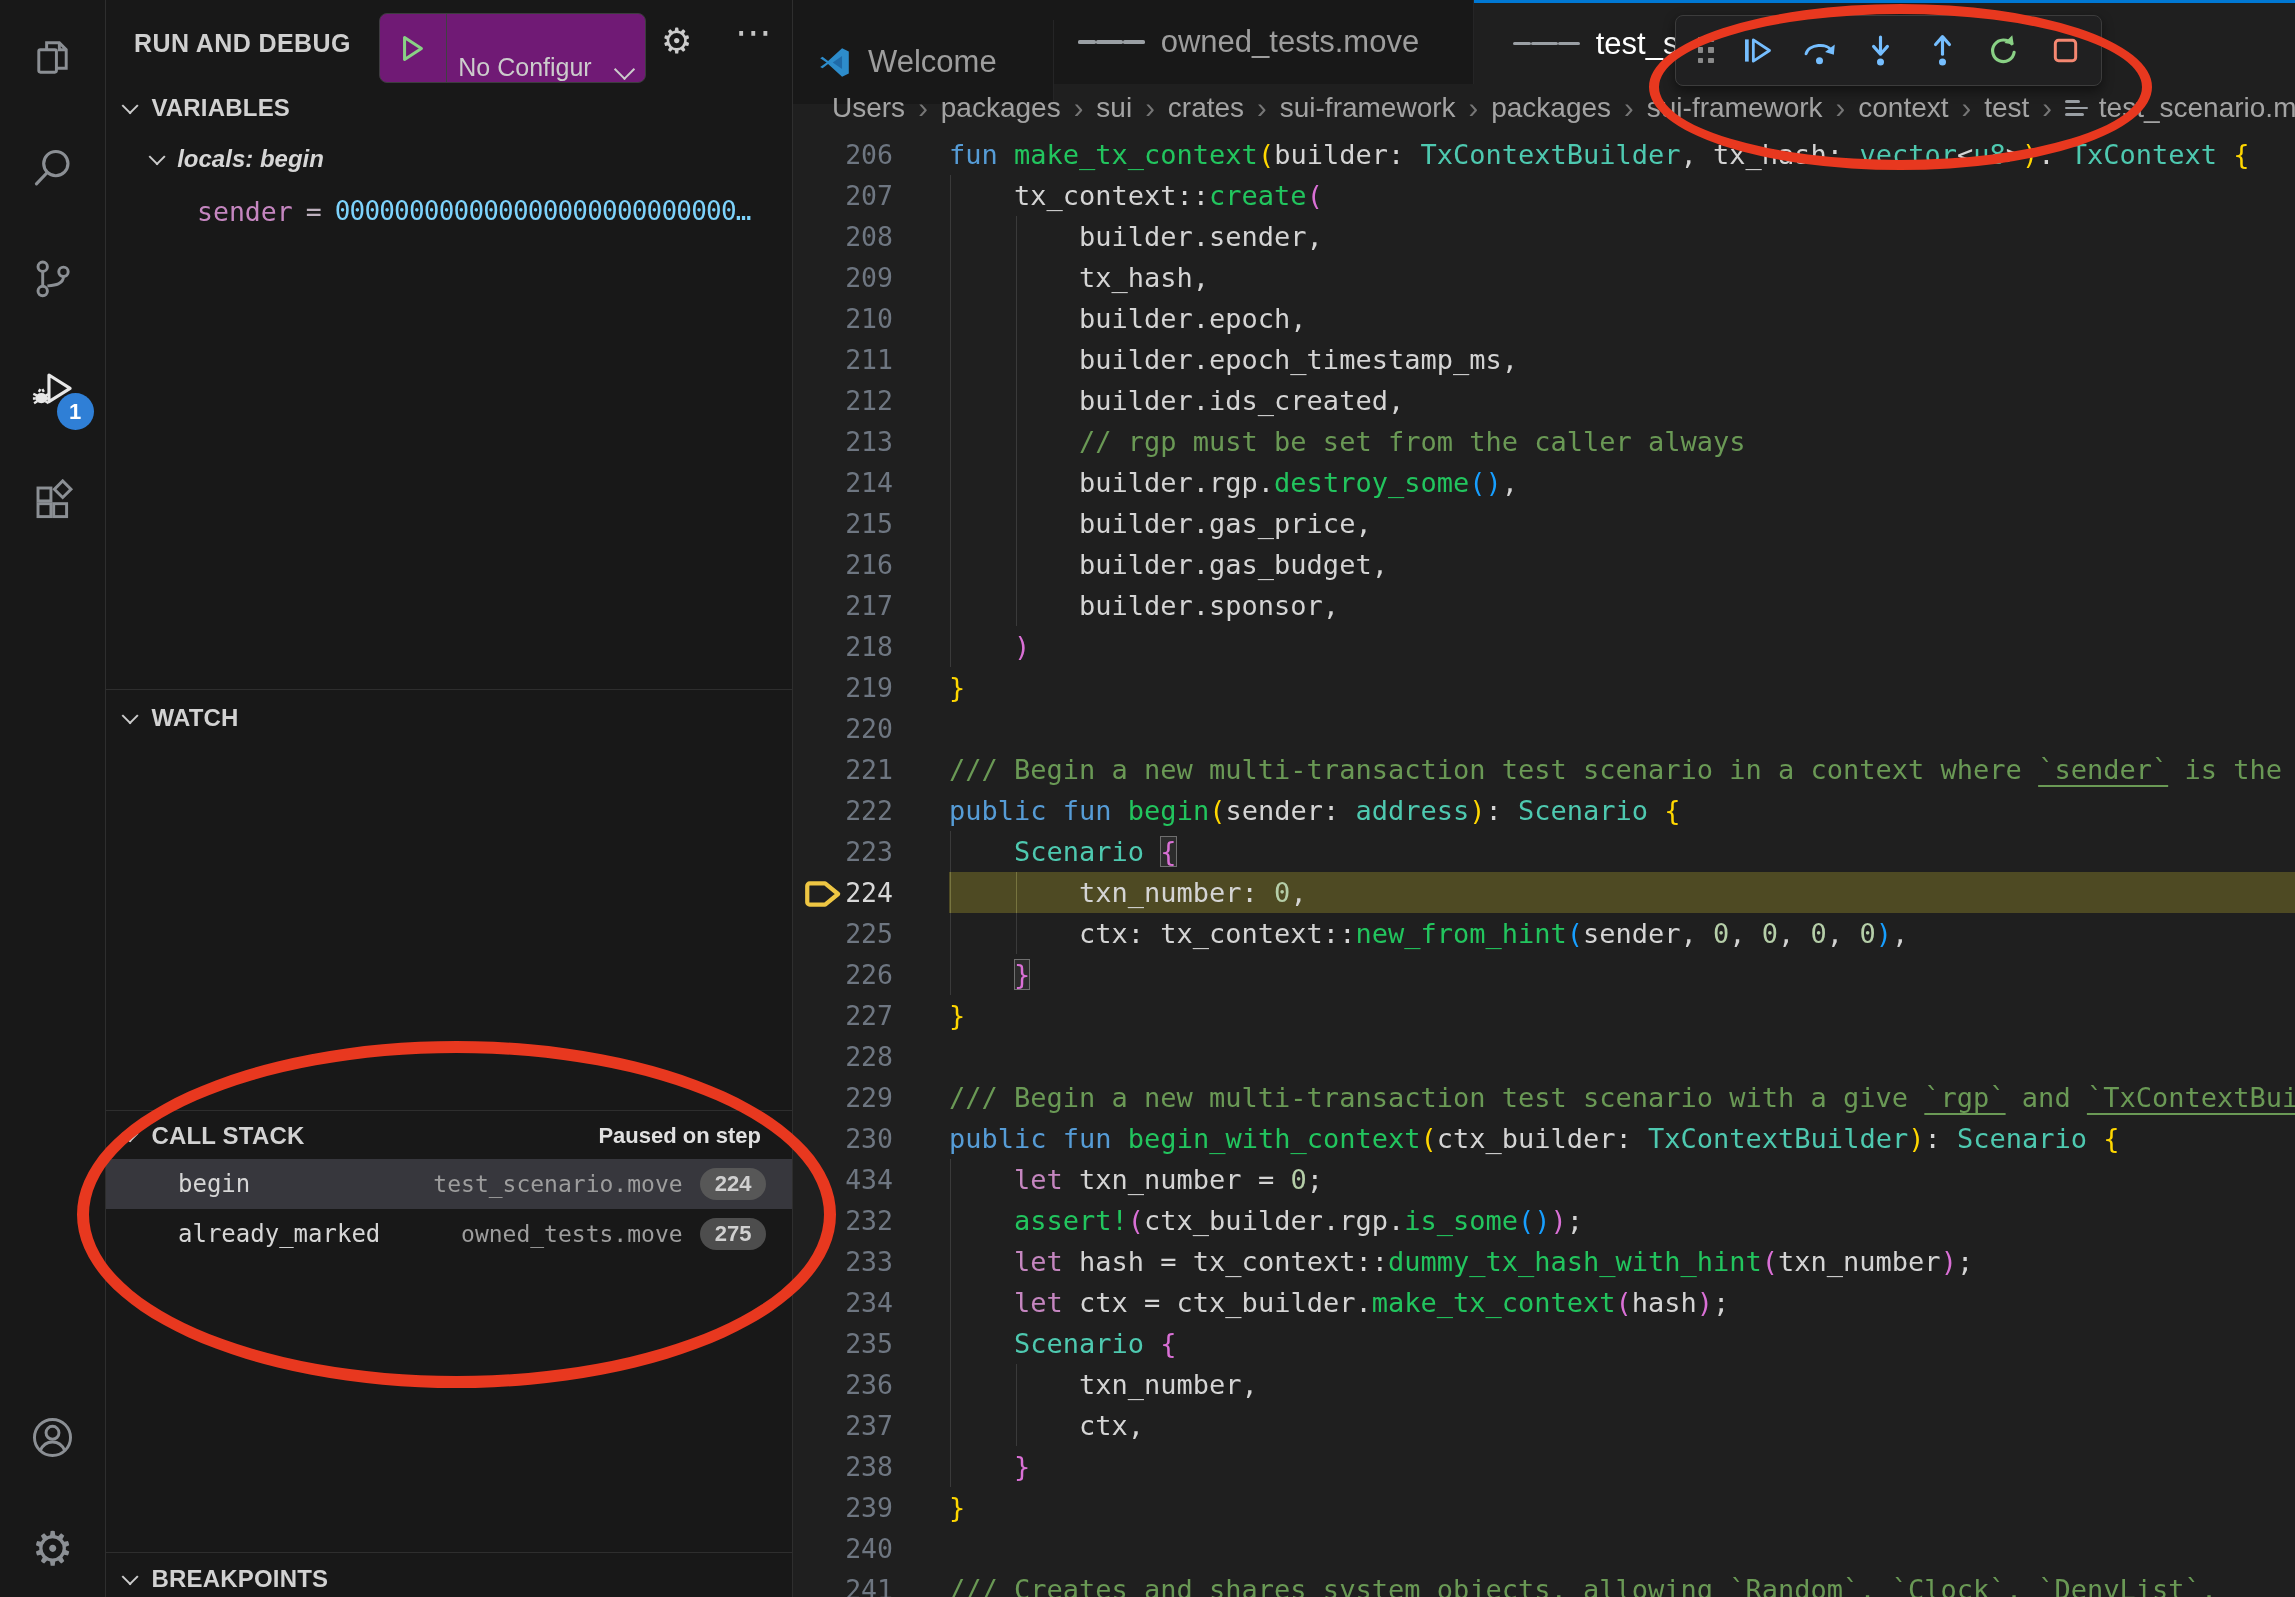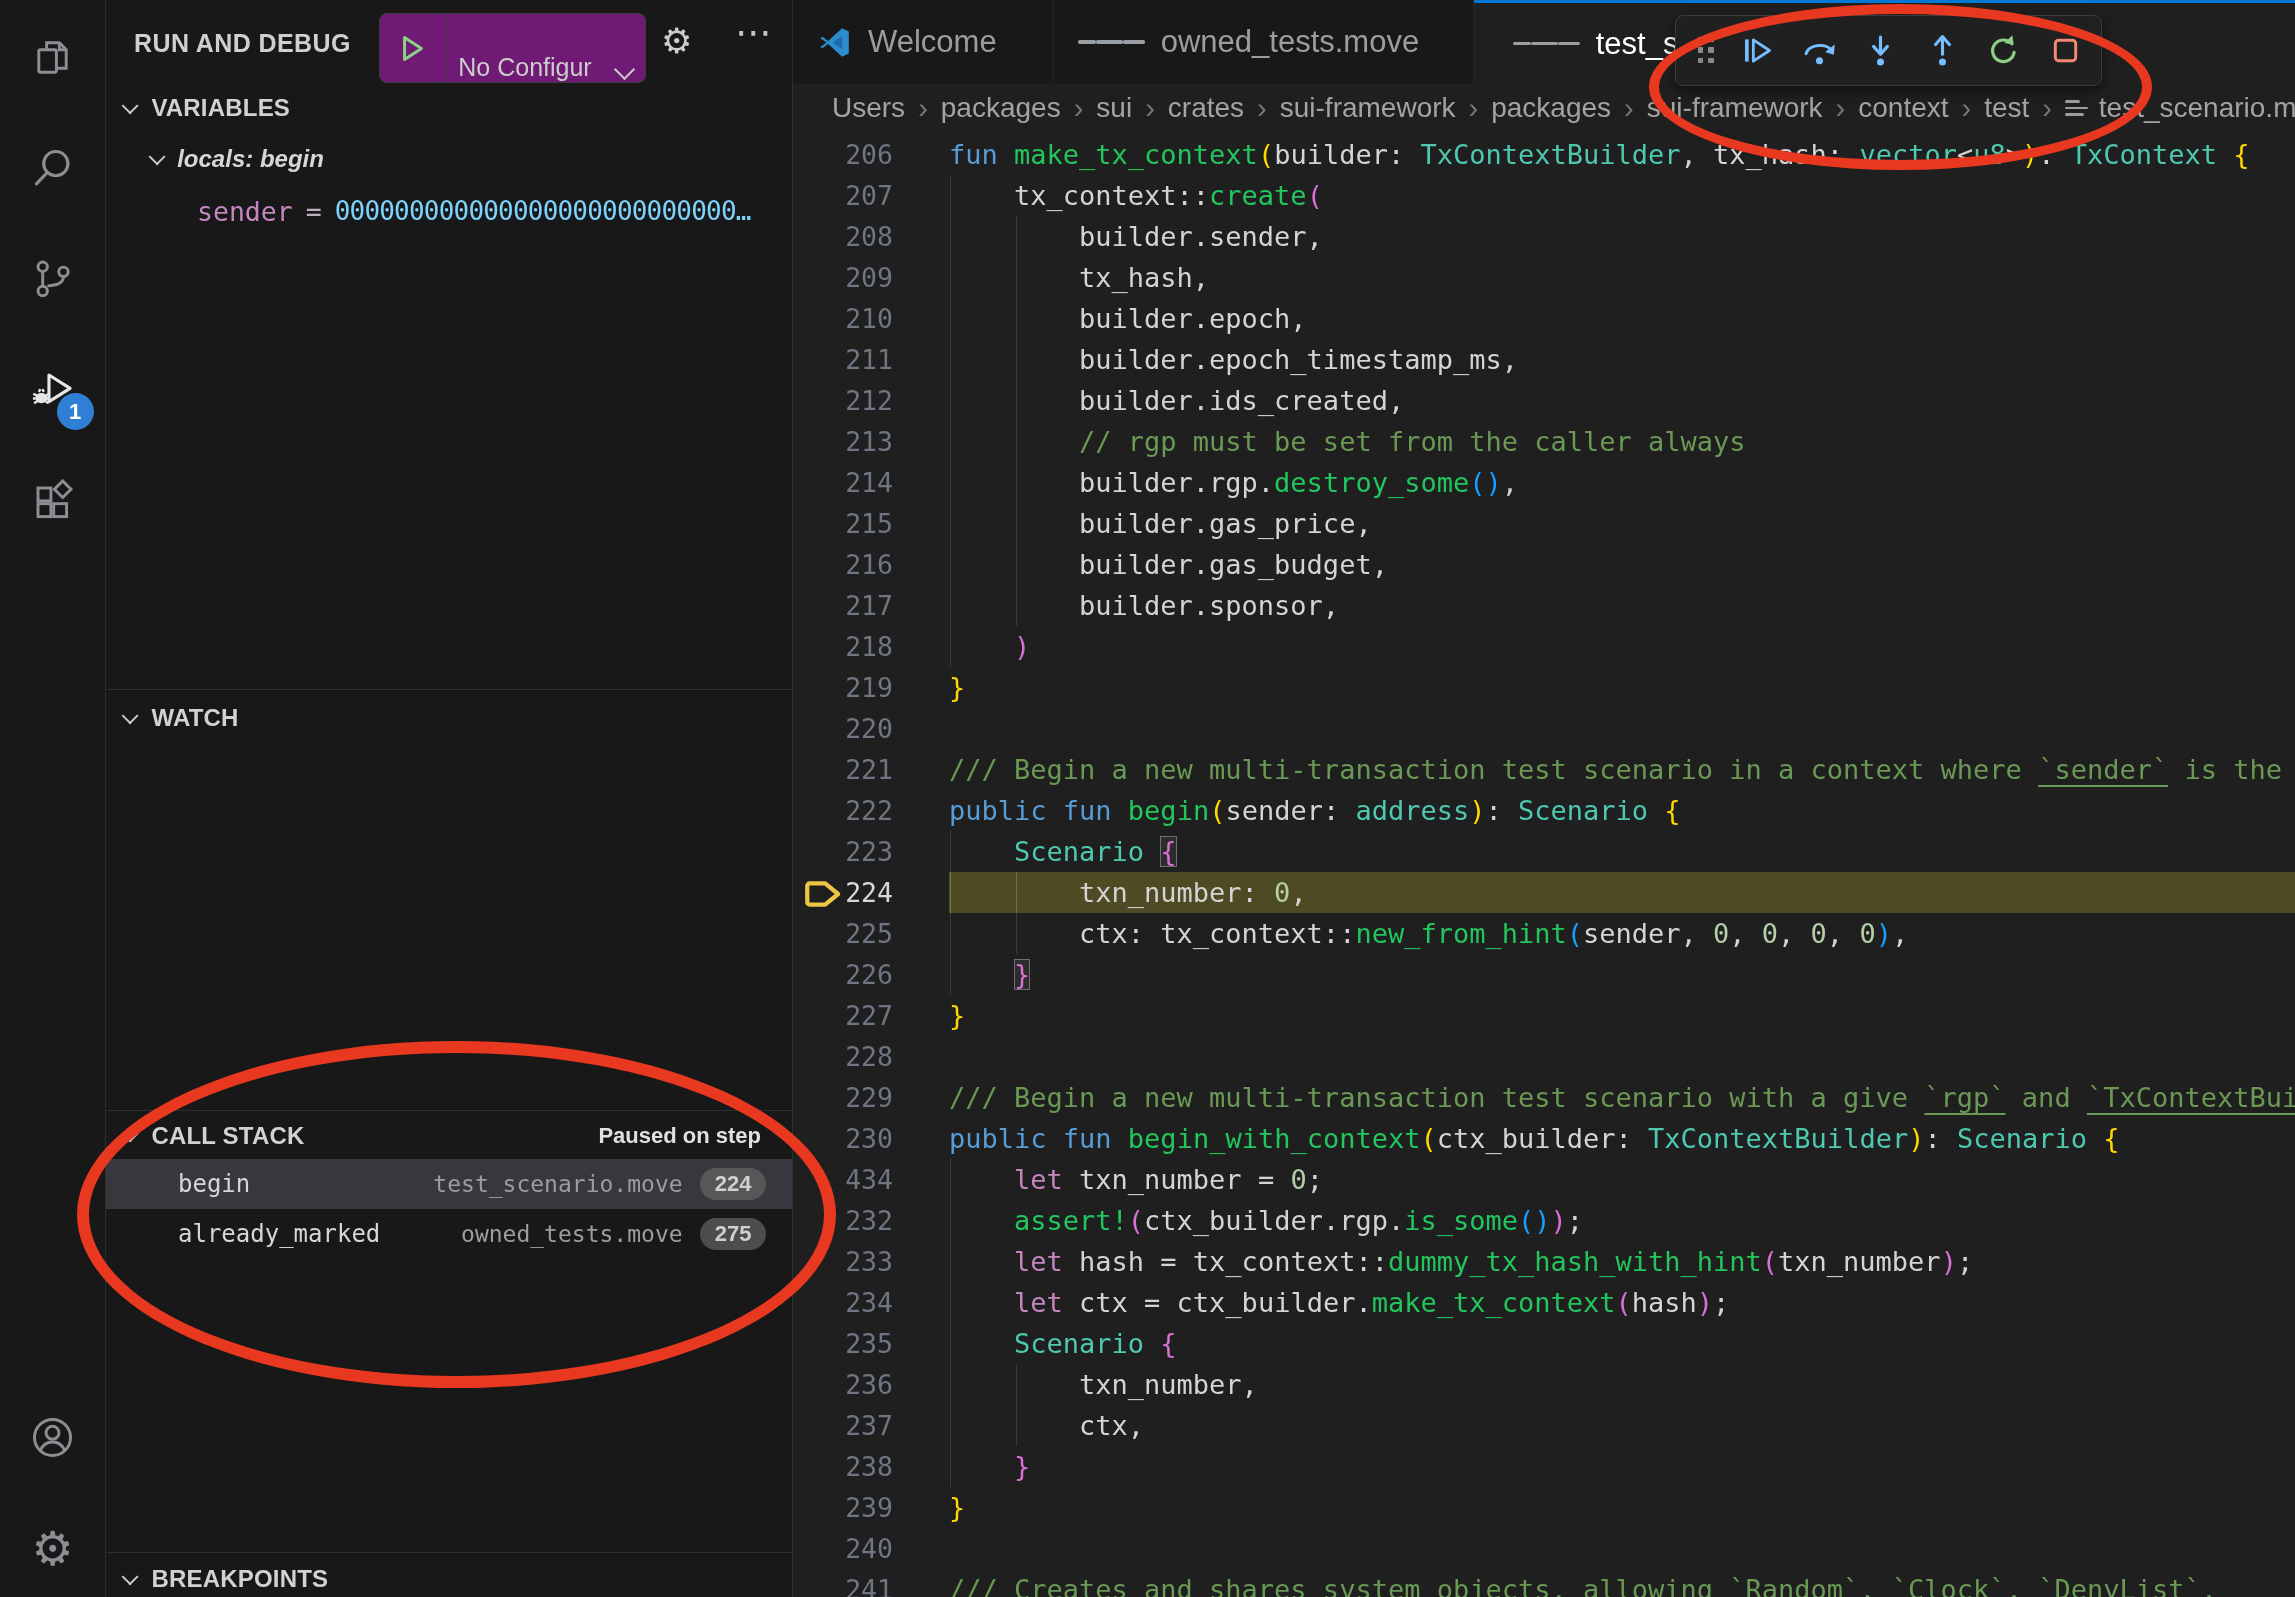--- a/index.html
+++ b/index.html
@@ -222,21 +222,21 @@
   <div class="divider" style="top:1552px;"></div>
 
   <div class="sec-header" style="top:1559px;">
     <span class="chev small"></span>
     <span class="lbl">BREAKPOINTS</span>
   </div>
 </div>
 
 <div class="editor">
   <div class="tabbar">
-    <div class="tab" style="width:261px;">
+    <div class="tab" style="width:261px;margin-top:20px;">
       <span class="ticon">
         <svg viewBox="0 0 24 24" width="35" height="35">
             <path d="M17.2 2.2L7.6 11 3.8 8.1 2.2 9l4.4 3-4.4 3 1.6.9L7.6 13l9.6 8.8 4.6-2.3V4.5z" fill="#2d8ccb"></path>
             <path d="M17.2 7.6L10.8 12l6.4 4.4z" fill="#1f6aa8"></path>
           </svg>
       </span>
       <span>Welcome</span>
     </div>
     <div class="tab" style="width:420px;">
       <span class="ticon move-icon">

